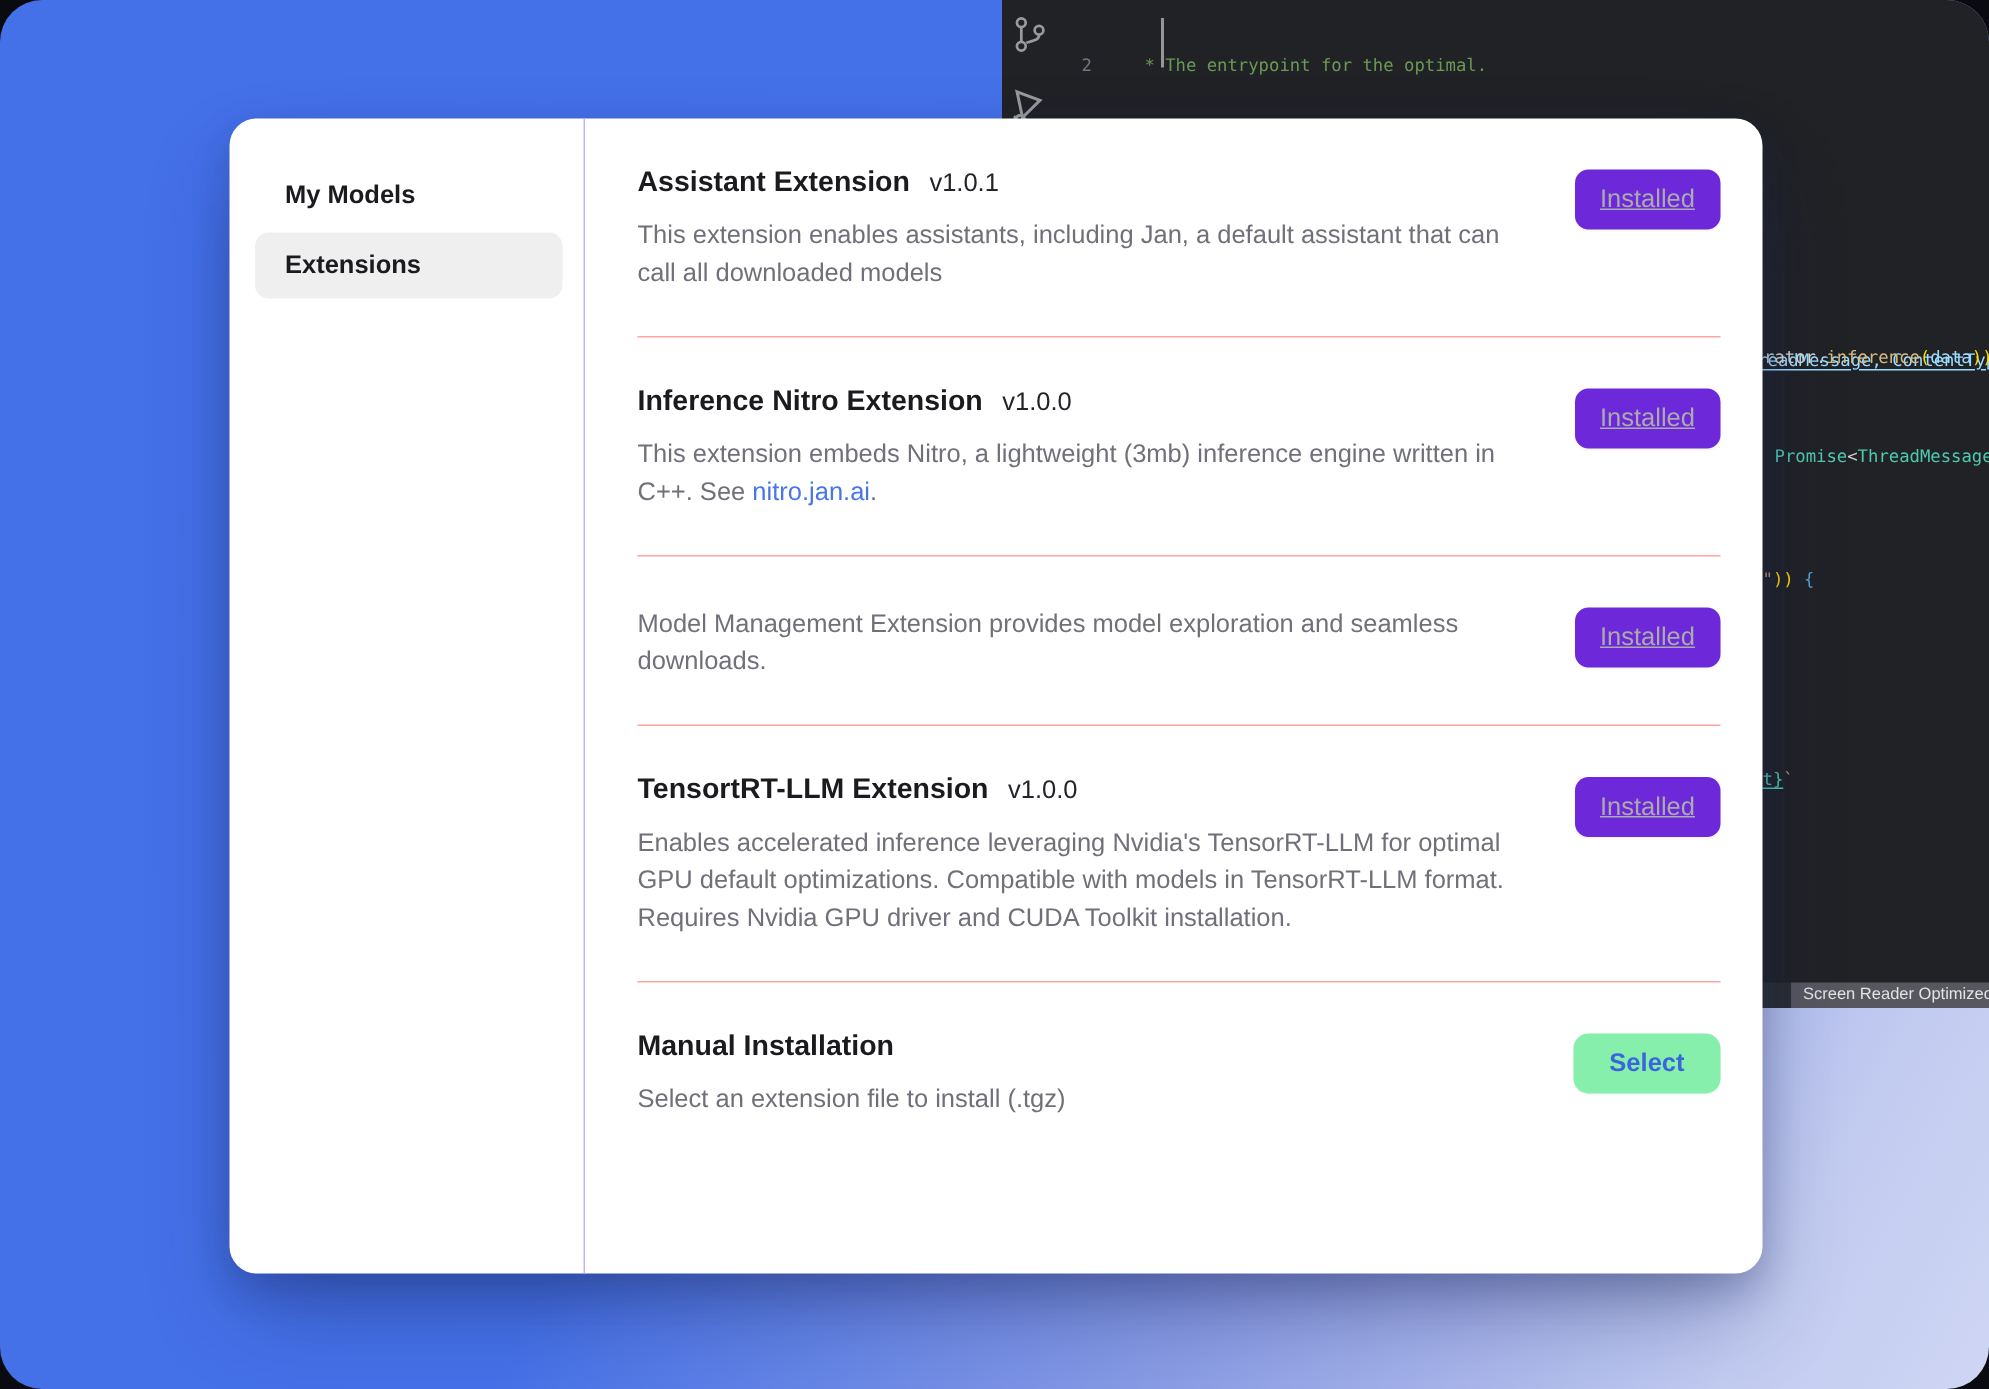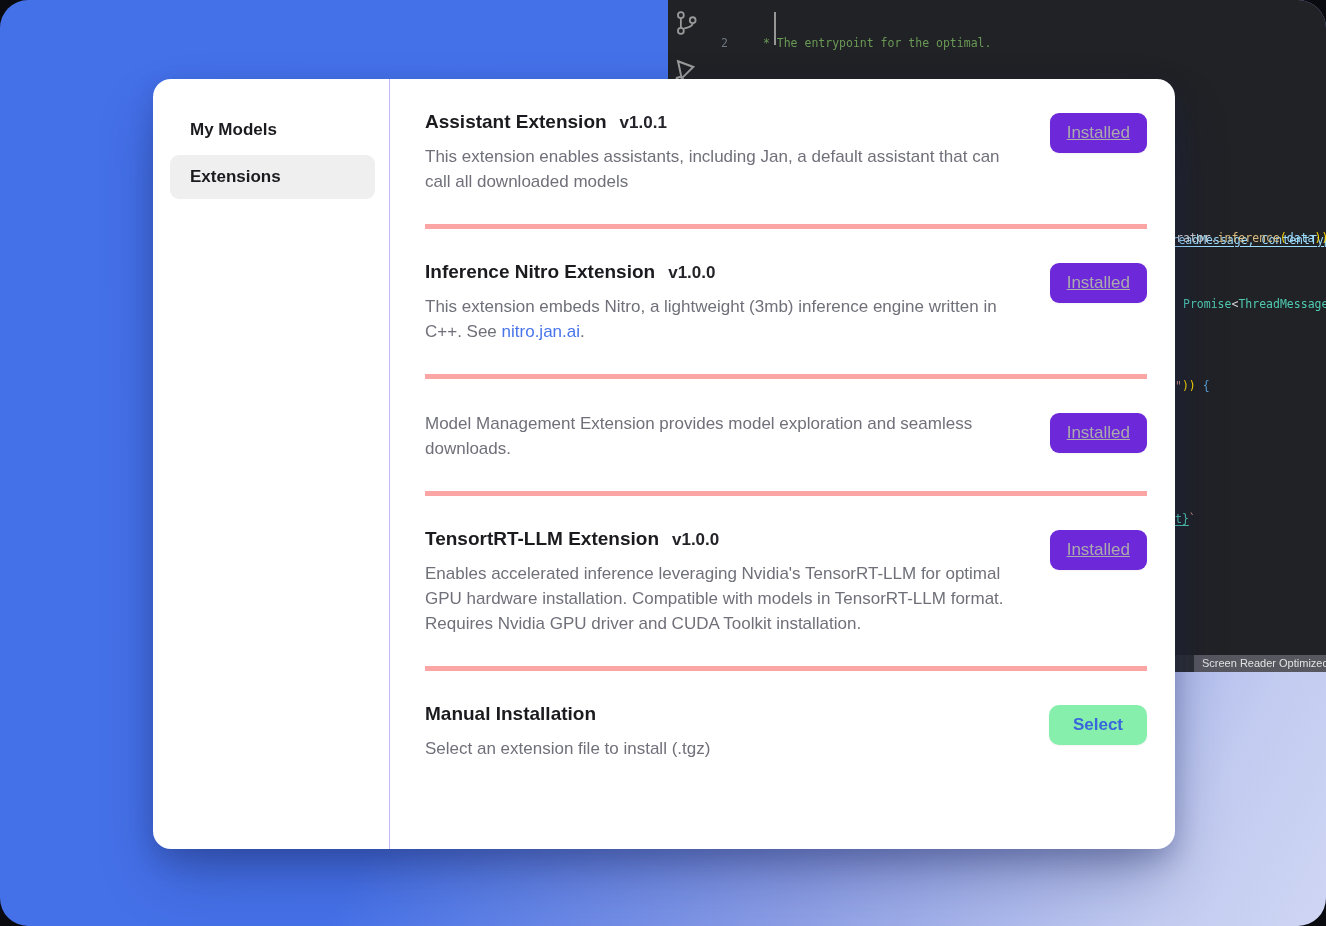--- a/index.html
+++ b/index.html
@@ -68,27 +68,27 @@
   }
   .side-item {
     height:44px; margin:3px 0; padding:0 20px; border-radius:9px;
     display:flex; align-items:center;
     font-size:17px; font-weight:700; color:#1b1b1f; cursor:pointer;
   }
   .side-item.active { background:#efefef; }
   .content { flex:1; padding:0 28px 0 35px; }
   .ext-row {
     display:flex; justify-content:space-between; align-items:flex-start;
-    padding:32px 0 30px; border-bottom:5px solid #fca5a5;
+    padding:32px 0 30px; border-bottom:1px solid #fca5a5;
   }
   .ext-row.last { border-bottom:none; padding-bottom:26px; }
   .ext-info { max-width:590px; }
   .ext-title { display:flex; align-items:baseline; gap:13px; margin-bottom:11px; }
   .ext-name { font-size:19px; font-weight:700; color:#1b1b1f; }
-  .ext-version { font-size:17px; font-weight:700; color:#232329; }
+  .ext-version { font-size:17px; font-weight:400; color:#232329; }
   .ext-desc { margin:0; font-size:17px; line-height:25px; color:#70707a; }
   .ext-desc a { color:#4875ea; text-decoration:none; cursor:pointer; }
   .btn {
     border:none; border-radius:9px; font-family:"Liberation Sans", sans-serif;
     font-size:17px; padding:10px 17px; flex:0 0 auto; margin-top:2px;
     box-shadow:0 1px 2px rgba(0,0,0,.05);
   }
   .btn-installed { background:#6d28d9; color:#ababab; font-weight:500; cursor:default;text-decoration:underline; }
   .btn-select { background:#86efac; color:#3a66dd; font-weight:700; padding:10px 24px; border-radius:10px; cursor:pointer; }
 </style>
@@ -177,21 +177,21 @@
         </div>
         <button class="btn btn-installed">Installed</button>
       </div>
 
       <div class="ext-row">
         <div class="ext-info">
           <div class="ext-title">
             <span class="ext-name">TensortRT-LLM Extension</span>
             <span class="ext-version">v1.0.0</span>
           </div>
-          <p class="ext-desc">Enables accelerated inference leveraging Nvidia's TensorRT-LLM for optimal GPU hardware installation. Compatible with models in TensorRT-LLM format. Requires Nvidia GPU driver and CUDA Toolkit installation.</p>
+          <p class="ext-desc">Enables accelerated inference leveraging Nvidia's TensorRT-LLM for optimal GPU default optimizations. Compatible with models in TensorRT-LLM format. Requires Nvidia GPU driver and CUDA Toolkit installation.</p>
         </div>
         <button class="btn btn-installed">Installed</button>
       </div>
 
       <div class="ext-row last">
         <div class="ext-info">
           <div class="ext-title">
             <span class="ext-name">Manual Installation</span>
           </div>
           <p class="ext-desc">Select an extension file to install (.tgz)</p>

